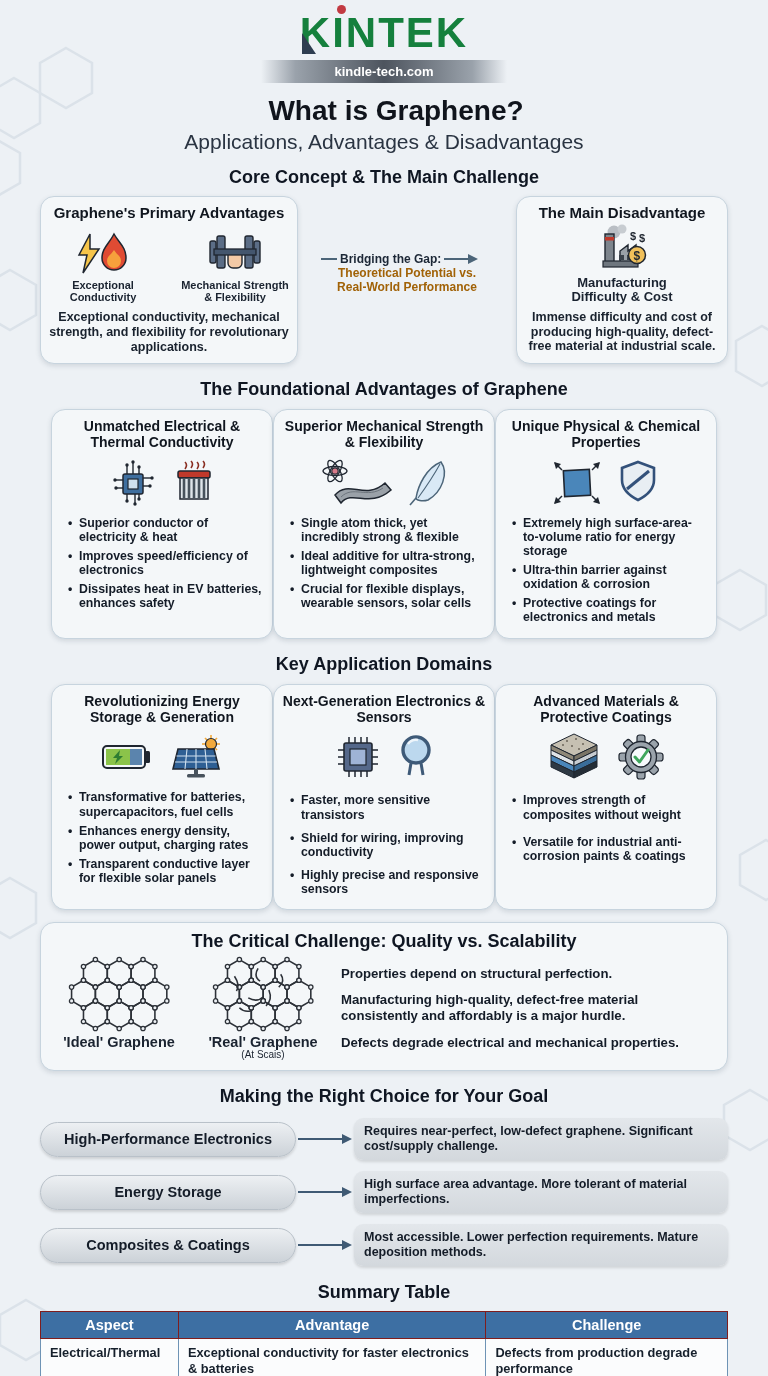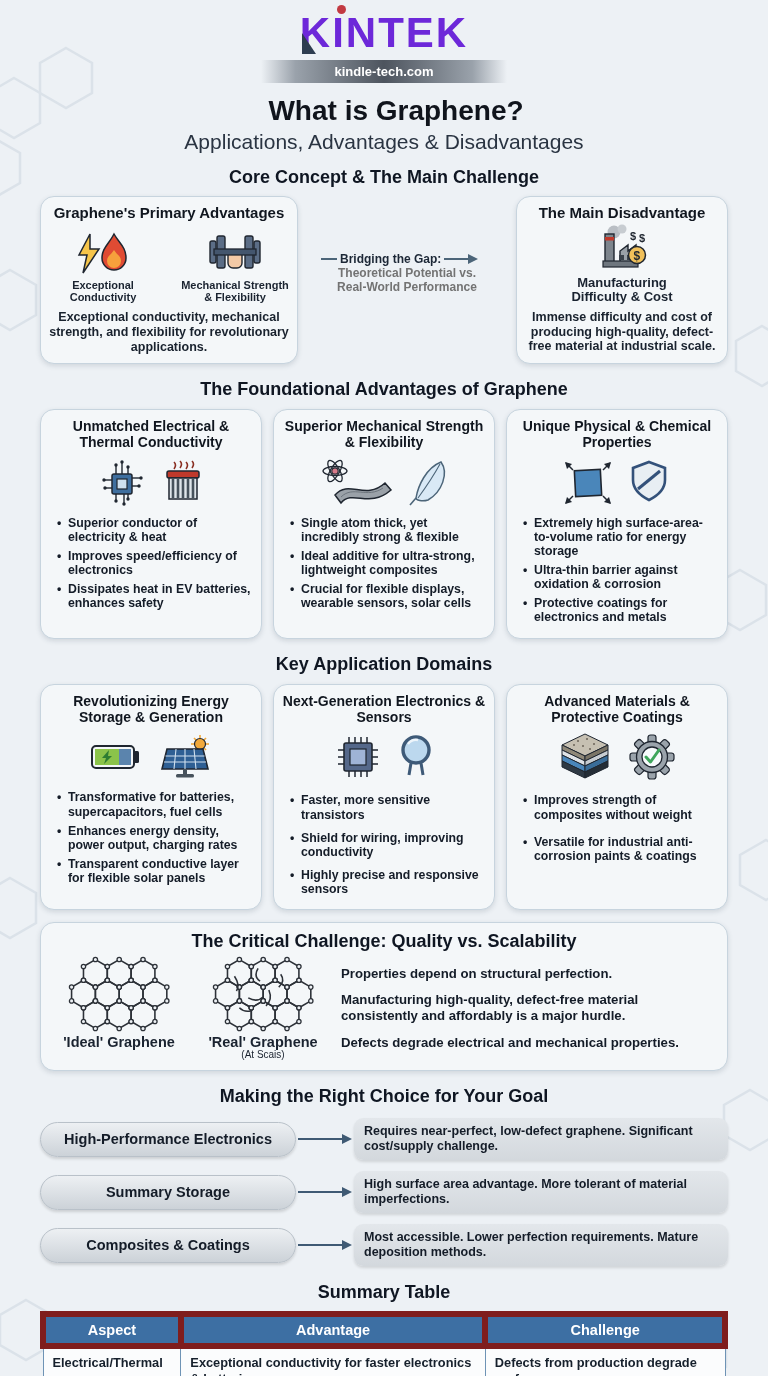--- a/index.html
+++ b/index.html
@@ -7,21 +7,21 @@
   body {
     width:768px; height:1376px; position:relative; overflow:hidden;
     background:#edf1f5; font-family:"Liberation Sans", sans-serif; color:#1a2330;
   }
   .hex-bg { position:absolute; inset:0; pointer-events:none; z-index:0; }
   .content { position:relative; z-index:1; }
 
   
   .header { text-align:center; padding-top:12px; }
   .logo { position:relative; display:inline-block; font-size:42px; font-weight:bold;
-          color:#6d28d9; letter-spacing:2px; line-height:1; }
+          color:#15803d; letter-spacing:2px; line-height:1; }
   .logo-dot { position:absolute; left:37px; top:-7px; width:9px; height:9px;
               border-radius:50%; background:#c23a42; }
   .logo-leg { position:absolute; left:2px; top:21px; width:0; height:0;
               border-left:14px solid #2e3d50; border-top:21px solid transparent; }
   .banner { width:246px; height:23px; margin:6px auto 0; display:flex; align-items:center; justify-content:center;
             background:linear-gradient(90deg,#edf1f5 0%,#9aa2ab 14%,#4d545e 50%,#9aa2ab 86%,#edf1f5 100%);
             color:#fff; font-weight:bold; font-size:13px; }
   .page-title { font-size:28px; font-weight:bold; color:#10141c; text-align:center; margin-top:12px;padding-left:24px; }
   .page-subtitle { font-size:21px; color:#2a3442; text-align:center; margin-top:3px; }
 
@@ -36,26 +36,26 @@
   .card-title { font-size:15px; font-weight:bold; color:#10161f; line-height:1.12; }
   .adv-items { display:flex; justify-content:center; gap:24px; margin-top:6px; }
   .adv-item { width:112px; }
   .icon-box { height:48px; display:flex; align-items:flex-end; justify-content:center; }
   .adv-item-label { font-size:11px; font-weight:bold; margin-top:3px; line-height:1.12; }
   .card-desc { font-size:12.5px; font-weight:bold; text-align:center; margin-top:7px; line-height:1.18; color:#19222e; }
   .bridge { width:172px; padding-top:56px; }
   .bridge-line1 { display:flex; align-items:center; }
   .bridge-dash { width:16px; border-top:2px solid #4c6579; }
   .bridge-text1 { font-size:12px; font-weight:bold; white-space:nowrap; padding:0 3px; color:#1c2736;text-align:center; }
-  .bridge-rest { text-align:center; font-size:12px; font-weight:bold; line-height:1.2; color:#737373; }
+  .bridge-rest { text-align:center; font-size:12px; font-weight:bold; line-height:1.2; color:#a16207; }
   .dis-card { width:212px; padding:8px 8px 8px; text-align:center; }
   .dis-label { font-size:13px; font-weight:bold; line-height:1.12; margin-top:3px; }
 
   
-  .cards-row { display:flex; justify-content:space-between; align-items:stretch; margin:9px 40px 0; }
+  .cards-row { display:flex; justify-content:center; align-items:stretch; margin:9px 40px 0; }
   .tri-card { width:222px; padding:9px 8px 8px; text-align:center; }
   .tri-title { font-size:14px; font-weight:bold; line-height:1.14; color:#10161f; }
   .tri-icons { display:flex; justify-content:center; align-items:center; gap:12px; margin-top:6px; height:52px; }
   .bullets { list-style:none; margin:7px 0 0; padding:0 2px 0 8px; text-align:left; }
   .bullets li { position:relative; padding-left:11px; margin-bottom:5px;
                 font-size:12.3px; font-weight:bold; line-height:1.15; color:#141c28; }
   .bullets li::before { content:"\2022"; position:absolute; left:0; }
 
   
   .challenge-card { margin:12px 40px 0; padding:8px 14px 10px; }
@@ -75,21 +75,21 @@
                display:flex; align-items:center; justify-content:center;
                font-weight:bold; font-size:14.5px; color:#141c28; box-shadow:0 2px 3px rgba(0,0,0,.14); }
   .choice-arrow { flex:0 0 58px; display:flex; align-items:center; justify-content:center; }
   .goal-note { flex:1; background:linear-gradient(180deg,#e3e7eb,#d3d8dd); border-radius:9px;
                padding:6px 10px; font-weight:bold; font-size:12.5px; line-height:1.2;
                color:#141c28; box-shadow:0 2px 3px rgba(0,0,0,.12); }
 
   
   .summary-table { width:688px; margin:8px auto 0; border-collapse:collapse; }
   .summary-table th { background:#3d6fa3; color:#fff; font-size:14.5px; font-weight:bold;
-                      padding:5px 6px; border:6px solid #7f1d1d; }
+                      padding:5px 6px; border:1px solid #7f1d1d; }
   .summary-table td { background:#fbfcfd; font-size:12.8px; font-weight:bold; color:#16202c;
                       padding:6px 9px; border:1px solid #6e93b5; vertical-align:top; line-height:1.2; }
   .col-aspect { width:138px; } .col-adv { width:308px; } .col-chal { width:242px; }
 
   svg { display:block; }
 </style>
 </head>
 <body>
 
 <svg width="0" height="0" style="position:absolute">
@@ -531,21 +531,21 @@
     <div class="choice-arrow">
       <svg width="54" height="12" viewBox="0 0 54 12">
           <line x1="0" y1="6" x2="44" y2="6" stroke="#3f5a74" stroke-width="2"></line>
           <polygon points="44,1 54,6 44,11" fill="#3f5a74"></polygon>
         </svg>
     </div>
     <div class="goal-note">Requires near-perfect, low-defect graphene. Significant cost/supply challenge.</div>
   </div>
 
   <div class="choice-row">
-    <div class="goal-pill">Summary Storage</div>
+    <div class="goal-pill">Energy Storage</div>
     <div class="choice-arrow">
       <svg width="54" height="12" viewBox="0 0 54 12">
           <line x1="0" y1="6" x2="44" y2="6" stroke="#3f5a74" stroke-width="2"></line>
           <polygon points="44,1 54,6 44,11" fill="#3f5a74"></polygon>
         </svg>
     </div>
     <div class="goal-note">High surface area advantage. More tolerant of material imperfections.</div>
   </div>
 
   <div class="choice-row">

